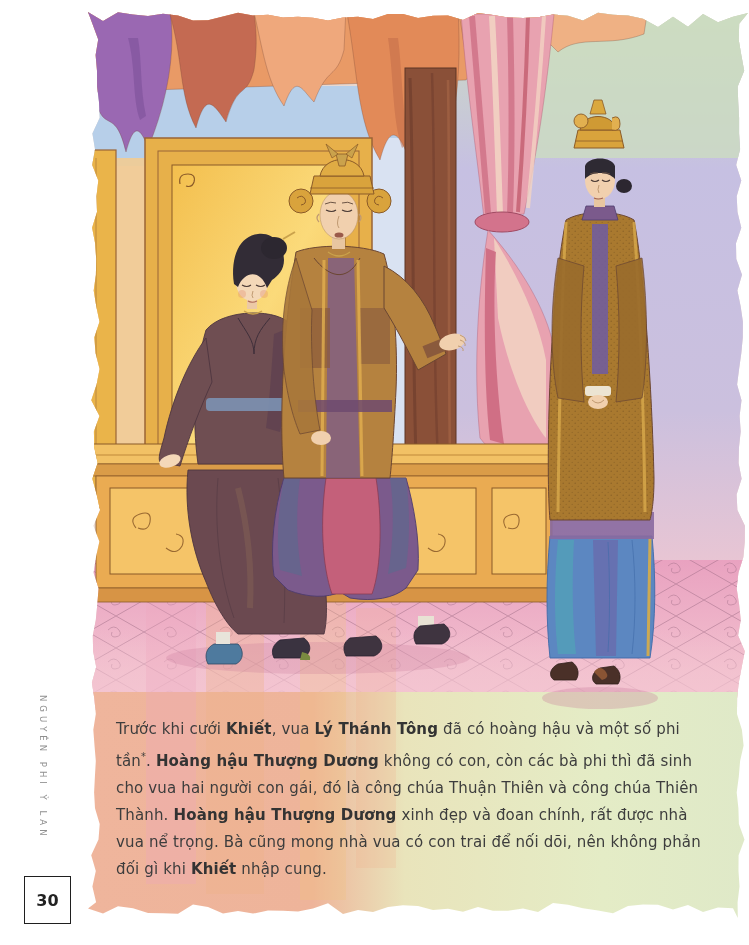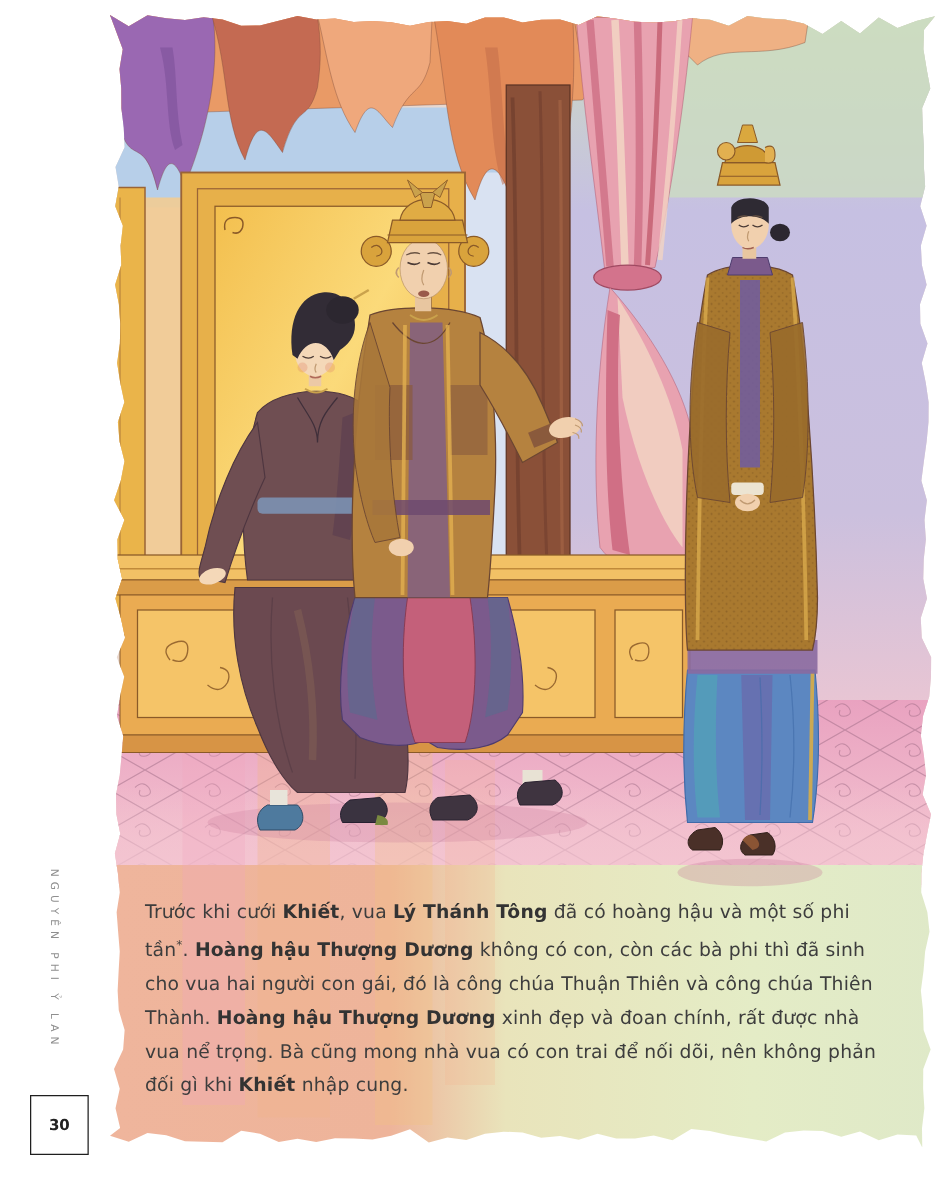--- a/index.html
+++ b/index.html
@@ -30,21 +30,21 @@
   .side-title{
     position:absolute;left:38px;top:695px;height:170px;z-index:5;
     writing-mode:vertical-rl;
     font-size:8.5px;letter-spacing:4px;color:#8f8f8f;font-weight:400;
     white-space:nowrap;
   }
   .page-num-box{
     position:absolute;left:24px;top:876px;width:45px;height:46px;z-index:5;
     border:1.5px solid #1f1f1f;background:#ffffff;
     display:flex;align-items:center;justify-content:center;
-    font-size:12px;font-weight:700;color:#222222;
+    font-size:16px;font-weight:700;color:#222222;
   }
 </style>
 </head>
 <body>
 
 <div class="page">
 
   <div class="illus-wrap" id="illus" style="clip-path: polygon(0px 4px, 15px 13px, 30px 4.2px, 45px 6.5px, 60px 8px, 75px 5.7px, 90px 7.6px, 105px 12.6px, 120px 12.3px, 135px 8.5px, 150px 4.7px, 165px 7.5px, 180px 6.7px, 195px 9.5px, 210px 8.8px, 225px 9.7px, 240px 12.6px, 255px 9.6px, 270px 8.7px, 285px 11px, 300px 6px, 315px 5.9px, 330px 10px, 345px 7.8px, 360px 7.5px, 375px 12px, 390px 5px, 405px 7px, 420px 9.4px, 435px 9.9px, 450px 9.2px, 465px 6.5px, 480px 7.8px, 495px 12.5px, 510px 4.7px, 525px 6.8px, 540px 7.5px, 555px 10.7px, 570px 19.1px, 585px 8.7px, 600px 18.8px, 615px 5.9px, 630px 14.3px, 645px 8.8px, 660px 5px, 651.2px 15.7px, 650.7px 31.4px, 653.3px 47.1px, 656.2px 62.8px, 649.7px 78.4px, 650.2px 94.1px, 651.1px 109.8px, 651.1px 125.5px, 652.1px 141.2px, 648.2px 156.9px, 653.3px 172.6px, 648.7px 188.3px, 649.5px 204px, 653.3px 219.7px, 648px 235.3px, 648.3px 251px, 654px 266.7px, 649.4px 282.4px, 652.6px 298.1px, 654.9px 313.8px, 654.8px 329.5px, 653.3px 345.2px, 651.1px 360.9px, 649.1px 376.6px, 653.5px 392.2px, 651.6px 407.9px, 652.7px 423.6px, 651px 439.3px, 650.6px 455px, 653.6px 470.7px, 648.6px 486.4px, 649.4px 502.1px, 656.9px 517.8px, 656.8px 533.4px, 655.4px 549.1px, 650.4px 564.8px, 648.7px 580.5px, 651.1px 596.2px, 652.8px 611.9px, 650.1px 627.6px, 656.8px 643.3px, 653.7px 659px, 650.7px 674.7px, 649.1px 690.3px, 649px 706px, 653.9px 721.7px, 655.6px 737.4px, 652.1px 753.1px, 650.8px 768.8px, 648.7px 784.5px, 650.4px 800.2px, 650.9px 815.9px, 656.5px 831.6px, 650.6px 847.2px, 650.5px 862.9px, 651.5px 878.6px, 649.6px 894.3px, 649.8px 910px, 645px 900.3px, 630px 899.5px, 615px 904.1px, 600px 897.1px, 585px 901.4px, 570px 896.8px, 555px 896.4px, 540px 898px, 525px 905.2px, 510px 902.6px, 495px 900.2px, 480px 896.8px, 465px 895.1px, 450px 904.1px, 435px 900.4px, 420px 902.7px, 405px 902.7px, 390px 899px, 375px 903.8px, 360px 900.7px, 345px 902.1px, 330px 898px, 315px 897.3px, 300px 898.9px, 285px 904px, 270px 902px, 255px 905.9px, 240px 895.3px, 225px 900.5px, 210px 903.6px, 195px 902.7px, 180px 902.5px, 165px 905.6px, 150px 902.9px, 135px 905.6px, 120px 898.9px, 105px 896.5px, 90px 905.8px, 75px 905.3px, 60px 905px, 45px 900.2px, 30px 898.3px, 15px 905.4px, 0px 900.6px, 8.1px 894.3px, 4.4px 878.6px, 7.8px 862.9px, 3.2px 847.2px, 10.5px 831.6px, 11.7px 815.9px, 7px 800.2px, 6.1px 784.5px, 6.9px 768.8px, 7.8px 753.1px, 6.5px 737.4px, 5.3px 721.7px, 7.8px 706px, 6.3px 690.3px, 3.9px 674.7px, 8.2px 659px, 5.1px 643.3px, 4.8px 627.6px, 7.8px 611.9px, 9.3px 596.2px, 10.6px 580.5px, 5.6px 564.8px, 8px 549.1px, 11.4px 533.4px, 5.4px 517.8px, 12px 502.1px, 8.7px 486.4px, 4.3px 470.7px, 9.7px 455px, 6.2px 439.3px, 5.9px 423.6px, 11.5px 407.9px, 3.3px 392.2px, 8.6px 376.6px, 11.6px 360.9px, 7.6px 345.2px, 6.3px 329.5px, 11.5px 313.8px, 8.2px 298.1px, 5.7px 282.4px, 7.9px 266.7px, 8.2px 251px, 7.1px 235.3px, 4.1px 219.7px, 9px 204px, 8.5px 188.3px, 10.3px 172.6px, 4.2px 156.9px, 7px 141.2px, 4.4px 125.5px, 11.7px 109.8px, 11px 94.1px, 9.1px 78.4px, 9px 62.8px, 7.6px 47.1px, 10.2px 31.4px, 4.4px 15.7px);">
     <svg viewBox="0 0 660 910">
       <desc>Watercolor scene: King Lý Thánh Tông in a golden crown sits on an ornate gilded bench beside a queen in dark robes, gesturing with an open hand toward a court lady in a gold brocade robe and crown who stands bowing with clasped hands; an orange valance and pink curtain hang above, a golden framed panel stands behind, and a pink patterned tile floor spreads below, fading into a salmon-and-green wash behind the text.</desc>

